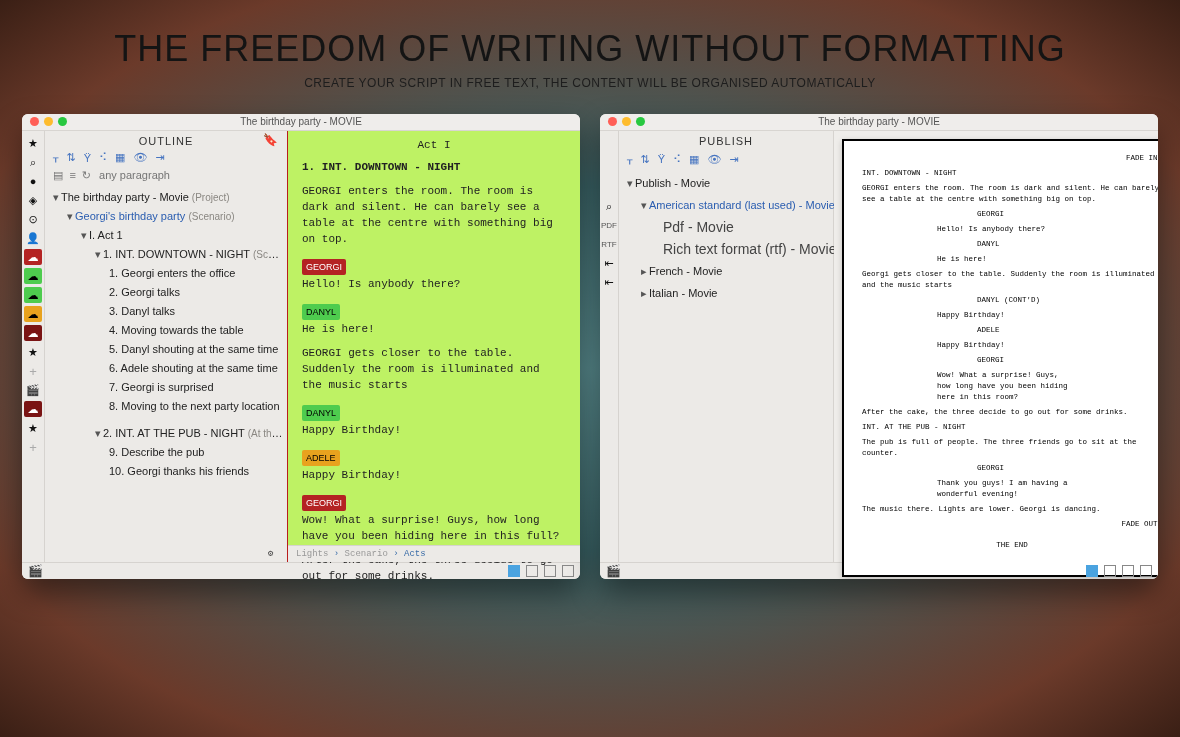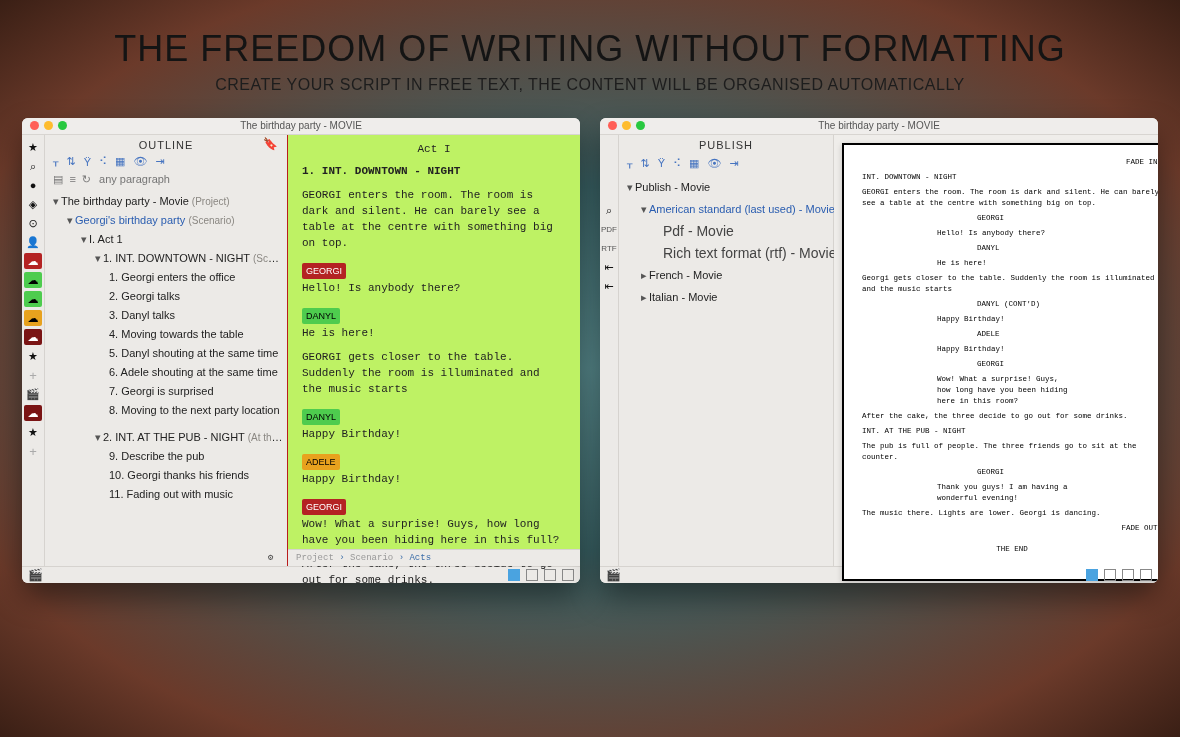--- a/index.html
+++ b/index.html
@@ -1,19 +1,19 @@
 <!DOCTYPE html>
 <html><head>
 <meta charset="utf-8">
 <style>
   html,body{margin:0;padding:0;width:1180px;height:737px;font-family:-apple-system,Helvetica,Arial,sans-serif;overflow:hidden;}
   body{background:radial-gradient(ellipse at center,#5a8d90 0%,#3b6467 35%,#6b3a2a 80%,#3a1f15 100%);}
   .hero{text-align:center;color:#141414;padding-top:28px;}
   .hero h1{margin:0;font-weight:300;font-size:36px;letter-spacing:1px;}
-  .hero h2{margin:6px 0 0 0;font-weight:300;font-size:16px;letter-spacing:.5px;color:#1d1d1d;}
+  .hero h2{margin:6px 0 0 0;font-weight:300;font-size:12px;letter-spacing:.5px;color:#1d1d1d;}
   .wins{display:flex;gap:20px;padding:24px 22px 0 22px;}
   .window{background:#eceae7;border-radius:6px;box-shadow:0 14px 30px rgba(0,0,0,.45);width:560px;overflow:hidden;font-size:11px;color:#222;}
   .title-bar{height:16px;position:relative;background:#efedeb;border-bottom:1px solid #d8d5d1;}
   .traffic{position:absolute;left:8px;top:3px;display:flex;gap:5px;}
   .traffic span{width:9px;height:9px;border-radius:50%;display:inline-block;}
   .t-close{background:#ff5f57;} .t-min{background:#febc2e;} .t-max{background:#28c840;}
   .title-bar .wt{text-align:center;font-size:10px;color:#555;line-height:16px;}
   .win-body{display:flex;height:431px;background:#eceae7;}
   
   .rail{width:22px;background:#eceae7;border-right:1px solid #d6d3cf;display:flex;flex-direction:column;align-items:center;padding-top:4px;gap:3px;}
@@ -141,21 +141,20 @@
         <div class="row lvl4">2. Georgi talks</div>
         <div class="row lvl4">3. Danyl talks</div>
         <div class="row lvl4">4. Moving towards the table</div>
         <div class="row lvl4">5. Danyl shouting at the same time</div>
         <div class="row lvl4">6. Adele shouting at the same time</div>
         <div class="row lvl4">7. Georgi is surprised</div>
         <div class="row lvl4">8. Moving to the next party location</div>
         <div class="row lvl3" style="margin-top:8px"><span class="tri">▾</span><span>2. INT.   AT THE PUB - NIGHT</span> <span class="muted">(At the pub)</span></div>
         <div class="row lvl4">9. Describe the pub</div>
         <div class="row lvl4">10. Georgi thanks his friends</div>
-        <div class="row lvl4">11. Fading out with music</div>
       </div>
     </div>
 
     <div class="editor">
       <div class="hdr">Act I</div>
       <div class="body">
         <p class="slug">1. INT.  DOWNTOWN - NIGHT</p>
         <p>GEORGI enters the room. The room is dark and silent. He can barely see a table at the centre with something big on top.</p>
         <div class="tag georgi">GEORGI</div>
         <p>Hello! Is anybody there?</p>
@@ -165,21 +164,21 @@
         <div class="tag danyl">DANYL</div>
         <p>Happy Birthday!</p>
         <div class="tag adele">ADELE</div>
         <p>Happy Birthday!</p>
         <div class="tag georgi">GEORGI</div>
         <p>Wow! What a surprise! Guys, how long have you been hiding here in this full?</p>
         <p>After the cake, the three decide to go out for some drinks.</p>
       </div>
       <div class="ed-footer">
         <span style="position:absolute;left:-20px;color:#444">⚙</span>
-        <span class="crumb">Project</span> › <span class="crumb">Scenario</span> › <span>Acts</span>
+        <span class="crumb">Lights</span> › <span class="crumb">Scenario</span> › <span>Acts</span>
       </div>
     </div>
   </div>
   <div class="statusbar">
     <span class="clap">🎬</span>
     <span class="sp"></span>
     <span class="sq on"></span>
     <span class="sq"></span>
     <span class="sq"></span>
     <span class="sq"></span>

